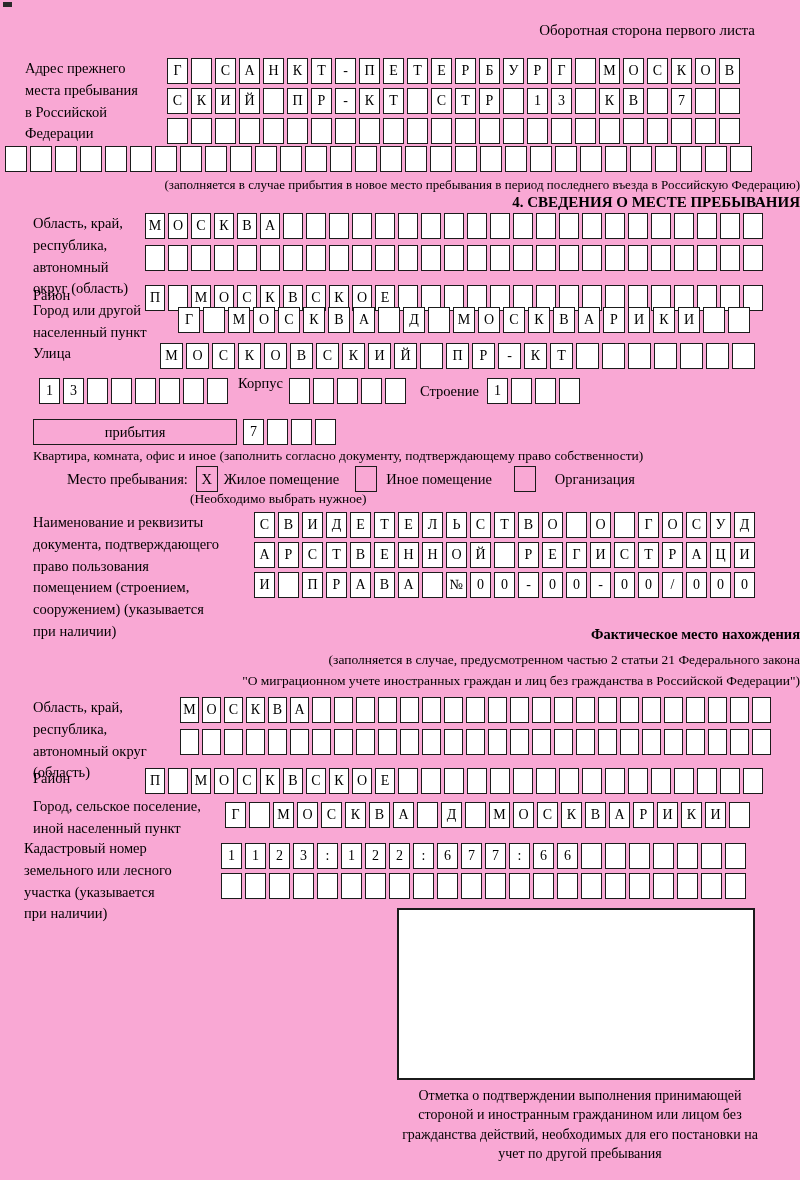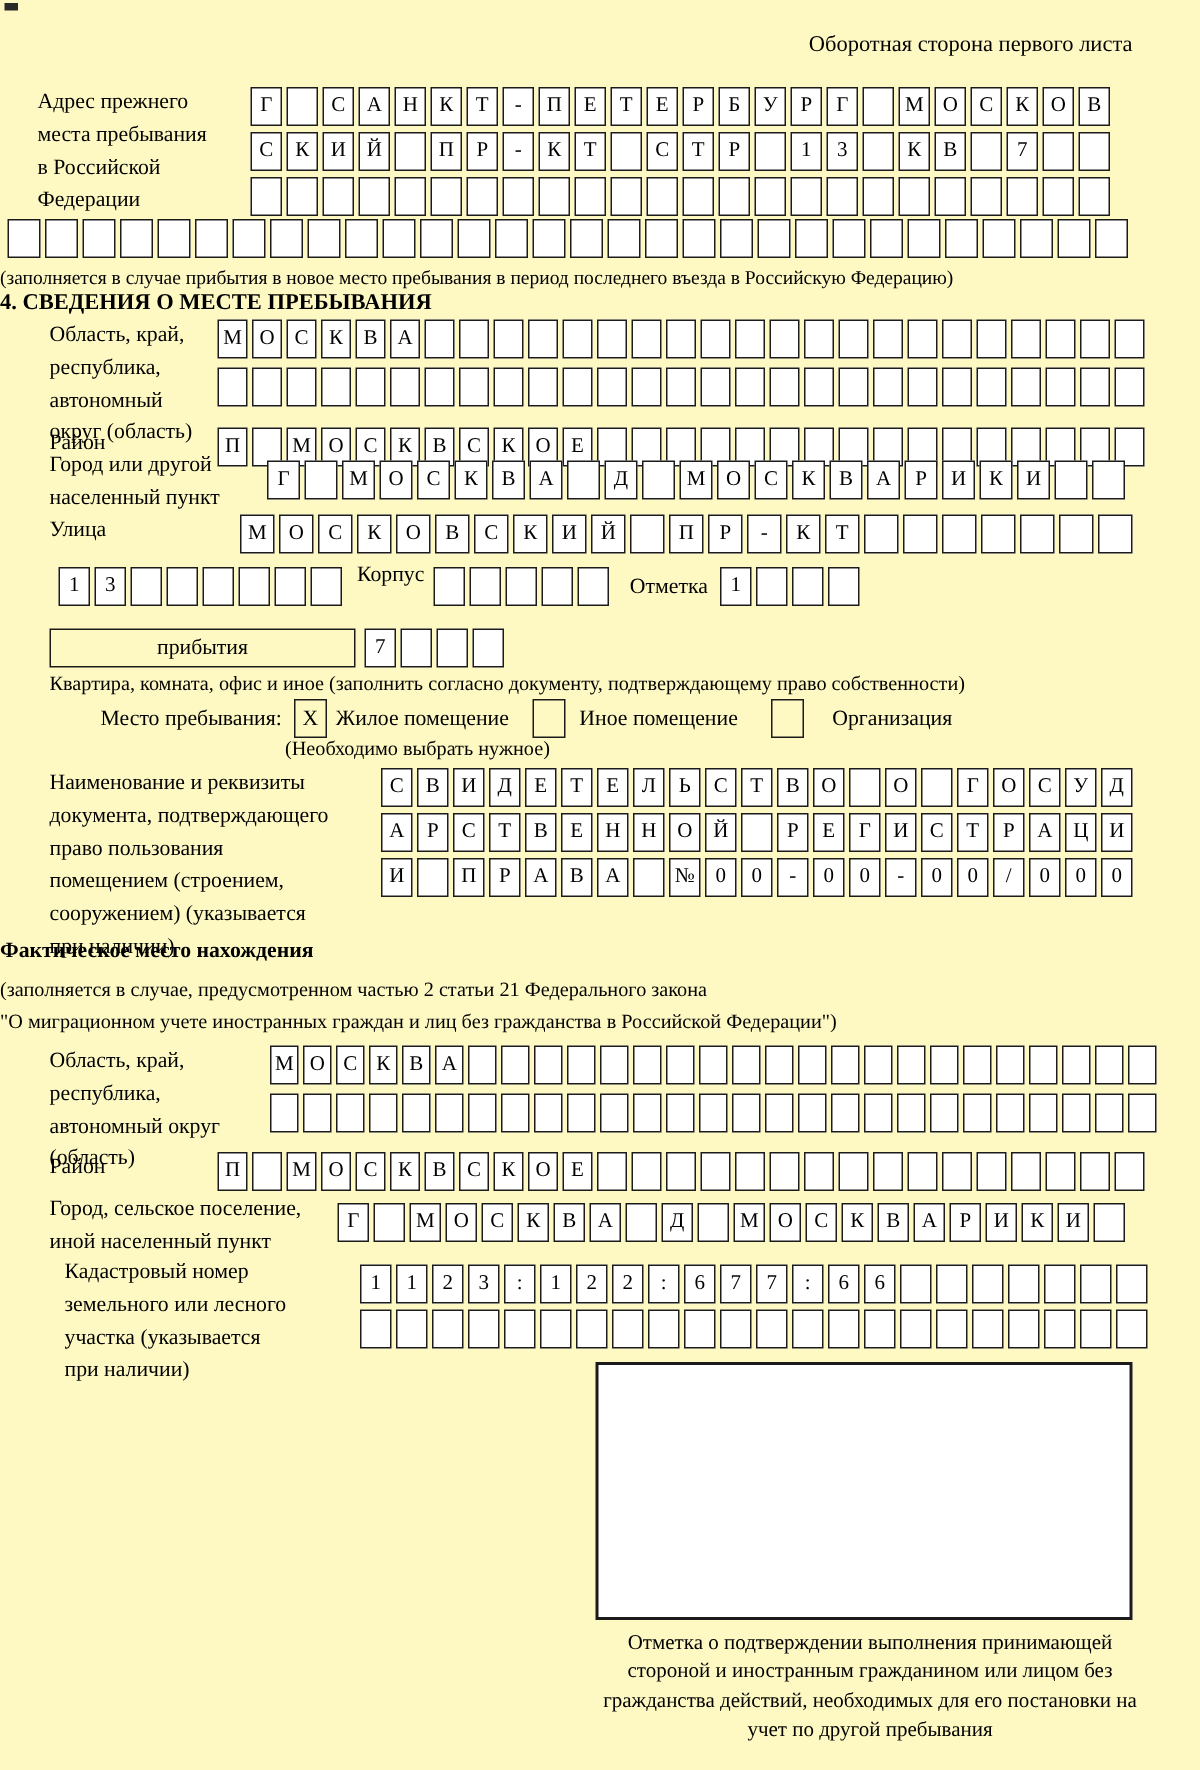--- a/index.html
+++ b/index.html
@@ -1,18 +1,18 @@
 <!DOCTYPE html>
 <html><head>
 <meta charset="utf-8">
 <style>
   html,body { margin:0; padding:0; background:#ffffff; }
   .page {
     position:relative; width:800px; height:1180px; margin:0 auto;
-    background:#fef9c3; color:#000;
+    background:#f9a8d4; color:#000;
     font-family:"Liberation Serif","DejaVu Serif",serif;
     overflow:hidden;
   }
   .blk { position:absolute; }
   .frow { display:flex; align-items:flex-start; }
   .lbl { font-size:14.5px; line-height:1.5; white-space:pre-line; flex:none; }
   .inline-lbl { font-size:14.5px; line-height:26px; flex:none; }
   .stack { display:flex; flex-direction:column; }
   .g4 { gap:4px; } .g6 { gap:6px; }
   .cells { display:flex; gap:3px; flex:none; }
@@ -30,21 +30,21 @@
   .widebox {
     box-sizing:border-box; height:26px; border:1.5px solid #1b1b1b;
     display:flex; align-items:center; justify-content:center;
     font-size:14.5px; flex:none;
   }
   .checkbox {
     box-sizing:border-box; width:22px; height:26px; border:1.5px solid #1b1b1b;
     display:flex; align-items:center; justify-content:center;
     font-size:14.5px; flex:none;
   }
-  .center { text-align:left; }
+  .center { text-align:right; }
   .note { font-size:13px; }
   .note-sm { font-size:13.5px; }
   .sec-title { font-size:15px; font-weight:bold; }
   .side-label { font-size:15px; text-align:right; }
   .stamp-box { box-sizing:border-box; border:2px solid #1b1b1b; background:#fff; }
   .stamp-caption { font-size:14px; line-height:1.38; text-align:center; }
   .corner-mark { width:9px; height:5px; background:#2a2a2a; }
 </style>
 </head>
 <body>
@@ -348,21 +348,21 @@
         <span class="cell"></span>
       </div>
     <div class="inline-lbl" style="margin:0 6px 16px 10px;">Корпус</div>
     <div class="cells w21">
         <span class="cell"></span>
         <span class="cell"></span>
         <span class="cell"></span>
         <span class="cell"></span>
         <span class="cell"></span>
       </div>
-    <div class="inline-lbl" style="margin:0 8px 0 14px;">Отметка</div>
+    <div class="inline-lbl" style="margin:0 8px 0 14px;">Строение</div>
     <div class="cells w21">
         <span class="cell">1</span>
         <span class="cell"></span>
         <span class="cell"></span>
         <span class="cell"></span>
       </div>
   </div>
 
   <div class="blk frow" style="top:419px; left:33px; align-items:center;">
     <div class="widebox" style="width:204px;">прибытия</div>
@@ -592,21 +592,21 @@
         <span class="cell">В</span>
         <span class="cell">А</span>
         <span class="cell">Р</span>
         <span class="cell">И</span>
         <span class="cell">К</span>
         <span class="cell">И</span>
         <span class="cell"></span>
       </div>
   </div>
 
-  <div class="blk frow" style="top:838px; left:43px;">
+  <div class="blk frow" style="top:838px; left:24px;">
     <div class="lbl" style="width:197px;">Кадастровый номер
 земельного или лесного
 участка (указывается
 при наличии)</div>
     <div class="stack g4" style="margin-top:5px;">
       <div class="cells w21">
           <span class="cell">1</span>
           <span class="cell">1</span>
           <span class="cell">2</span>
           <span class="cell">3</span>

